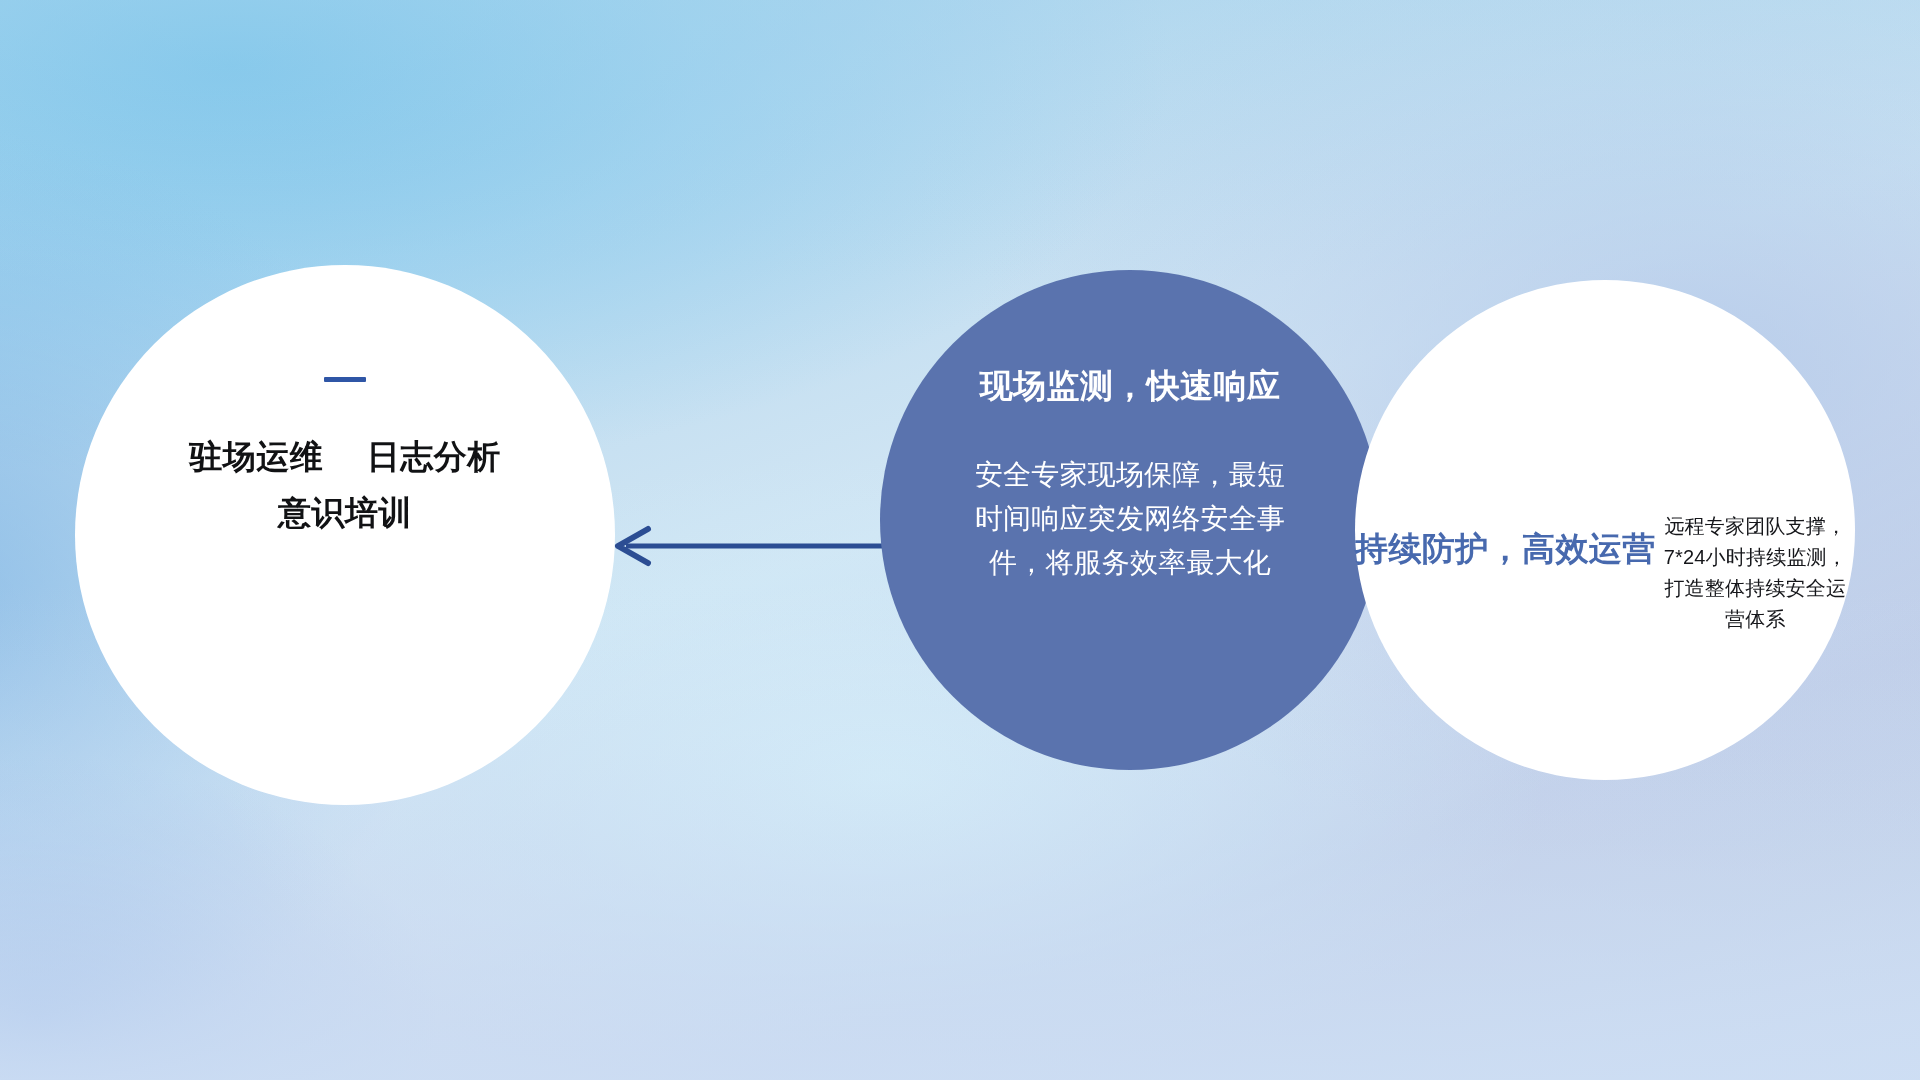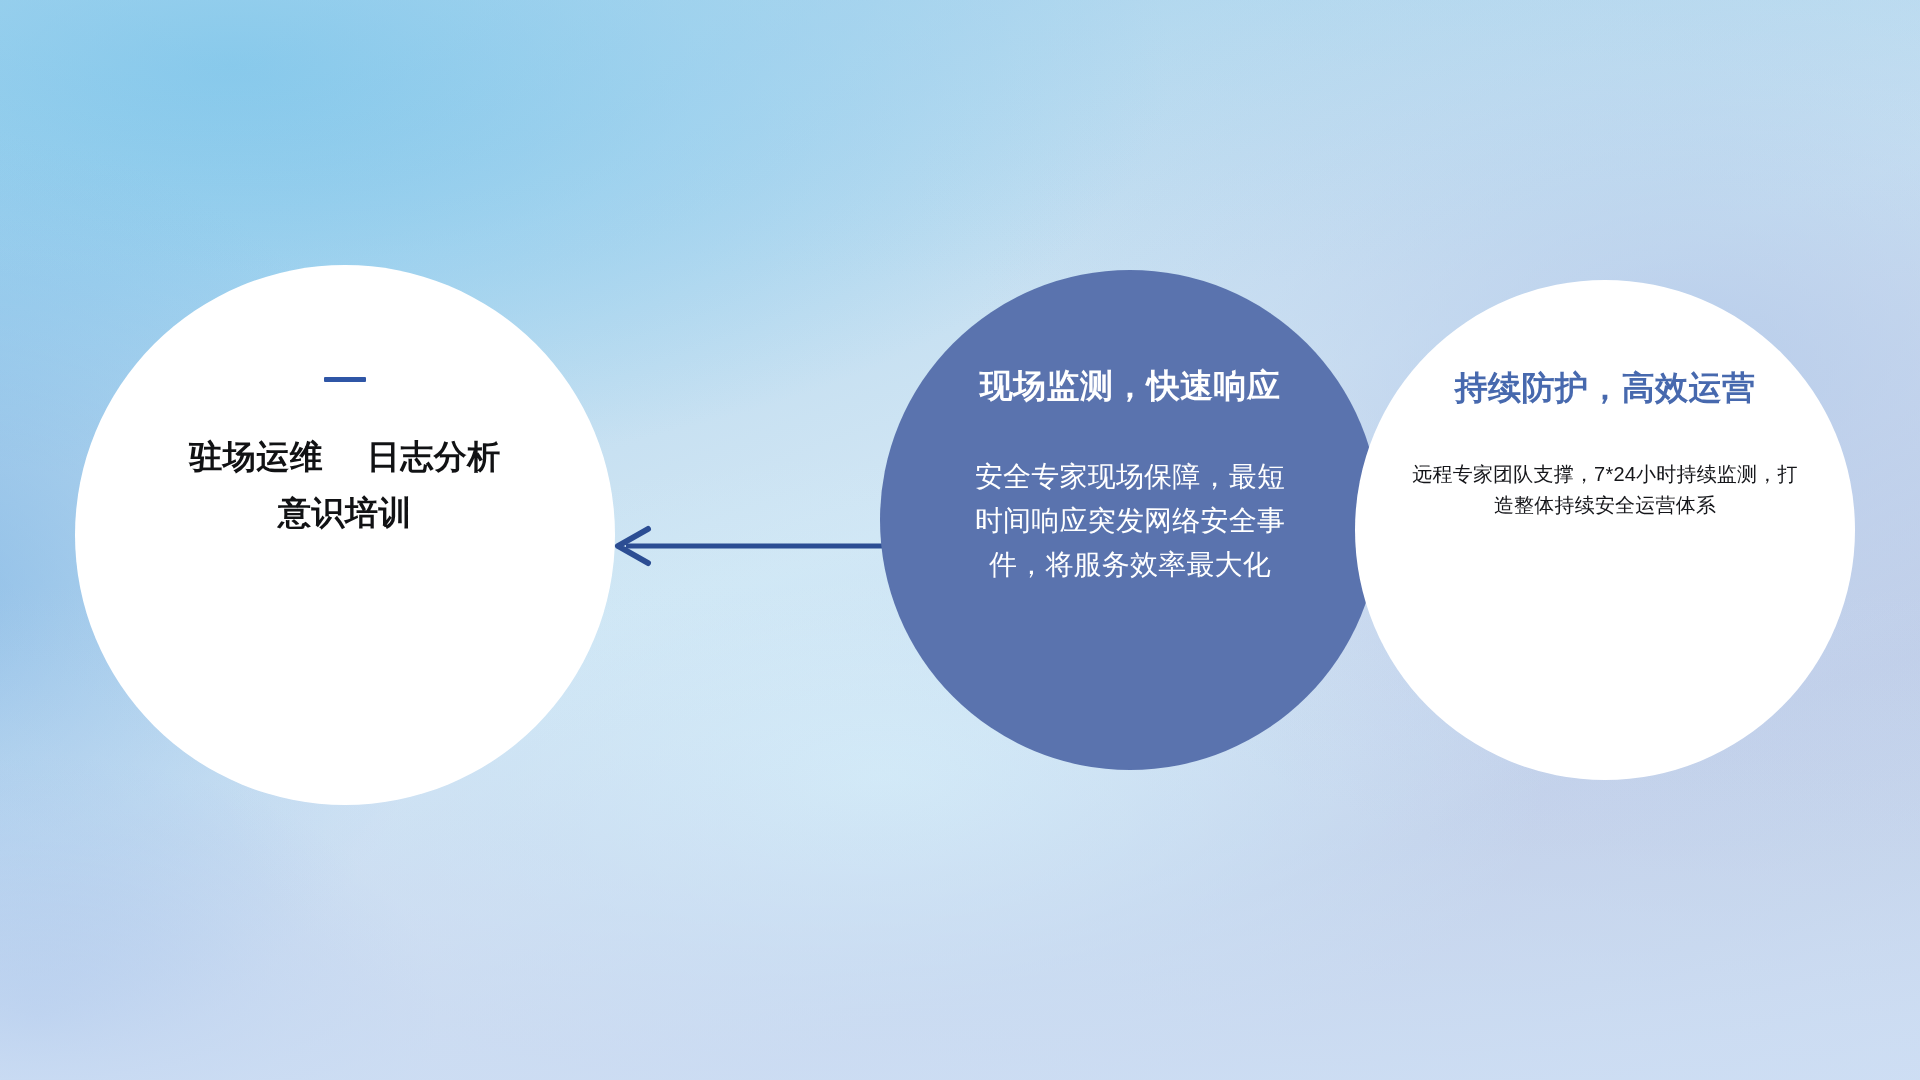--- a/index.html
+++ b/index.html
@@ -79,20 +79,21 @@
     left: 75px; top: 265px;
     width: 540px; height: 540px;
     background: #ffffff;
     z-index: 4;
   }
   .circle-mid {
     left: 880px; top: 270px;
     width: 500px; height: 500px;
     background: #5a73ae;
     z-index: 5;
+    font-family: Liberation Mono, monospace;
   }
   .circle-right {
     left: 1355px; top: 280px;
     width: 500px; height: 500px;
     background: #ffffff;
     z-index: 6;
   }
 
   
   .left-inner {
@@ -153,21 +154,20 @@
     line-height: 1.58;
     text-align: center;
     letter-spacing: 0.2px;
   }
 
   
   .right-inner {
     position: absolute;
     left: 0; top: 0; width: 500px; height: 500px;
     display: flex;
-    flex-direction: column;
     align-items: center;
     padding-top: 86px;
     box-sizing: border-box;
   }
   .right-title {
     font-size: 33px;
     font-weight: bold;
     color: #4769ae;
     white-space: nowrap;
     letter-spacing: 0.4px;

